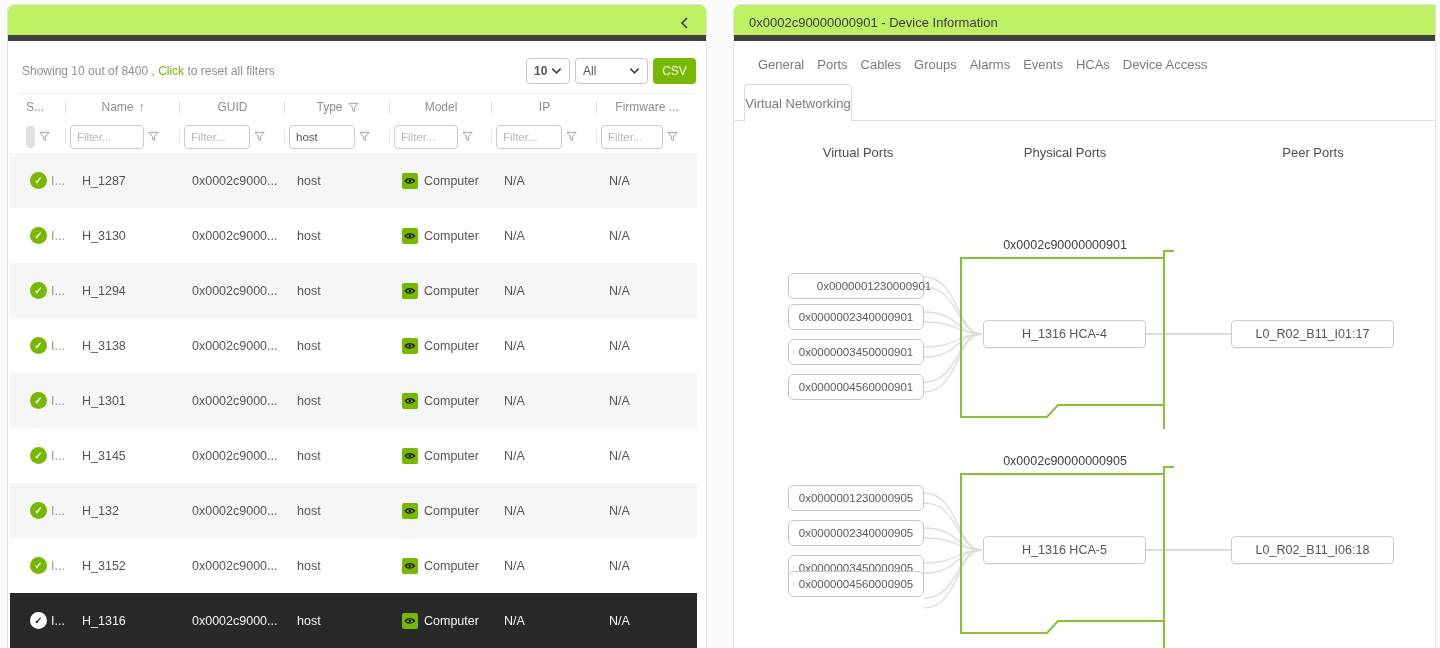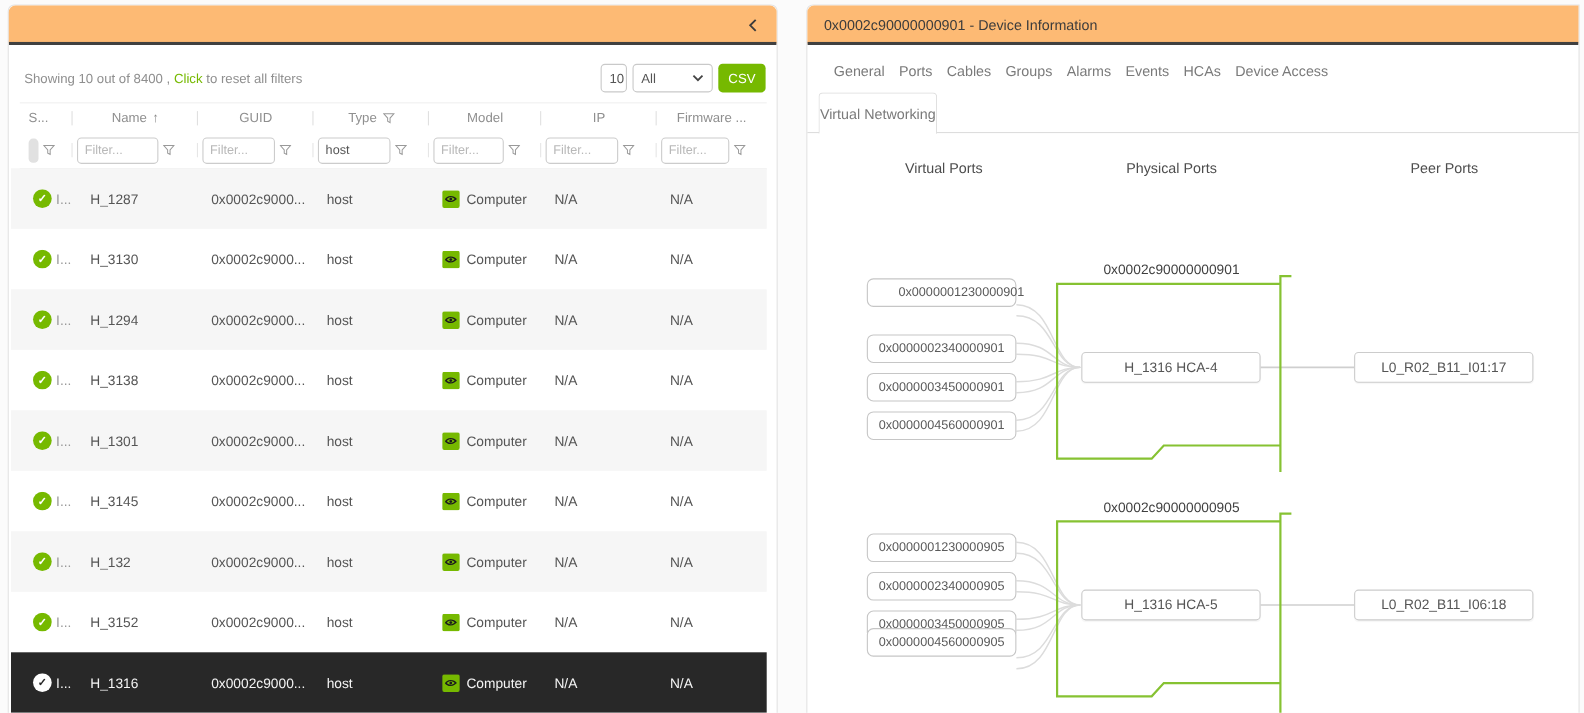--- a/index.html
+++ b/index.html
@@ -3,33 +3,33 @@
 <meta charset="utf-8">
 <style>
   * { box-sizing: border-box; margin: 0; padding: 0; }
   html,body { width:1440px; height:648px; overflow:hidden; }
   body { background:#fbfbfb; font-family:"Liberation Sans", sans-serif; position:relative; color:#555; }
 
   
   .panel { position:absolute; top:4px; background:#fff; border:1px solid #e3e3e3; }
   .left-panel  { left:7px;   width:700px; height:660px; border-radius:6px 6px 0 0; }
   .right-panel { left:733px; width:703px; height:660px; border-radius:6px 0 0 0; }
-  .panel-band { height:36px; background:#fdba74; border-bottom:3px solid #404040; border-radius:6px 6px 0 0; position:relative; }
+  .panel-band { height:36px; background:#bef264; border-bottom:6px solid #404040; border-radius:6px 6px 0 0; position:relative; }
   .right-panel .panel-band { border-radius:6px 0 0 0; }
   .collapse-btn { position:absolute; right:13px; top:10px; width:16px; height:16px; cursor:pointer; }
   .rp-title { line-height:35px; padding-left:15px; font-size:13px; color:#3c3c3c; }
 
   
   .lp-summary { position:absolute; left:14px; top:59px; font-size:12px; color:#8f8f8f; }
   .lp-summary .green-link { color:#76b900; cursor:pointer; }
   .lp-controls { position:absolute; top:53px; right:10px; display:flex; gap:5px; align-items:center; }
   .sel { display:inline-flex; align-items:center; justify-content:space-between; height:26px;
          border:1px solid #c9c9c9; border-radius:4px; background:#fff; font-size:12px; color:#555;
          padding:0 7px; cursor:pointer; }
-  .sel-10 { width:24px; } .sel-all { width:73px; }
+  .sel-10 { width:44px;font-weight:bold; } .sel-all { width:73px; }
   .btn-csv { height:26px; width:43px; background:#76b900; color:#fff; border:none; border-radius:4px;
              font-size:12px; font-family:inherit; cursor:pointer; }
 
   
   .thead { position:absolute; top:88px; left:10px; width:679px; height:27px; display:flex; align-items:center;
            border-top:1px solid #efefef; font-size:12px; color:#8f8f8f; }
   .th { display:flex; align-items:center; justify-content:center; gap:5px; position:relative; height:100%; }
   .th:not(:last-child)::after { content:""; position:absolute; right:0; top:7px; width:1px; height:13px; background:#e0e0e0; }
   .th.c0 { justify-content:flex-start; padding-left:8px; }
   .c0{width:48px;} .c1{width:114px;} .c2{width:105px;} .c3{width:105px;} .c4{width:102px;} .c5{width:105px;} .c6{width:100px;}
@@ -419,21 +419,21 @@
       <path d="M430 253 H227 V412 H313 L324 400 H430"></path>
     </g>
 
     <g stroke="#86c232" stroke-width="2" fill="none">
       <path d="M440 462 H430 V656"></path>
       <path d="M430 469 H227 V628 H313 L324 616 H430"></path>
     </g>
   </svg>
 
   <div class="grp-title" style="top:233px;">0x0002c90000000901</div>
-  <div class="node vport" style="top:248px;padding-left:36px;">0x0000001230000901</div>
+  <div class="node vport" style="top:268px;padding-left:36px;">0x0000001230000901</div>
   <div class="node vport" style="top:299px;">0x0000002340000901</div>
   <div class="node vport" style="top:334px;">0x0000003450000901</div>
   <div class="node vport" style="top:369px;">0x0000004560000901</div>
   <div class="node pport" style="top:315px;">H_1316 HCA-4</div>
   <div class="node peer" style="top:315px;">L0_R02_B11_I01:17</div>
 
   <div class="grp-title" style="top:449px;">0x0002c90000000905</div>
   <div class="node vport" style="top:480px;">0x0000001230000905</div>
   <div class="node vport" style="top:515px;">0x0000002340000905</div>
   <div class="node vport" style="top:550px;">0x0000003450000905</div>

